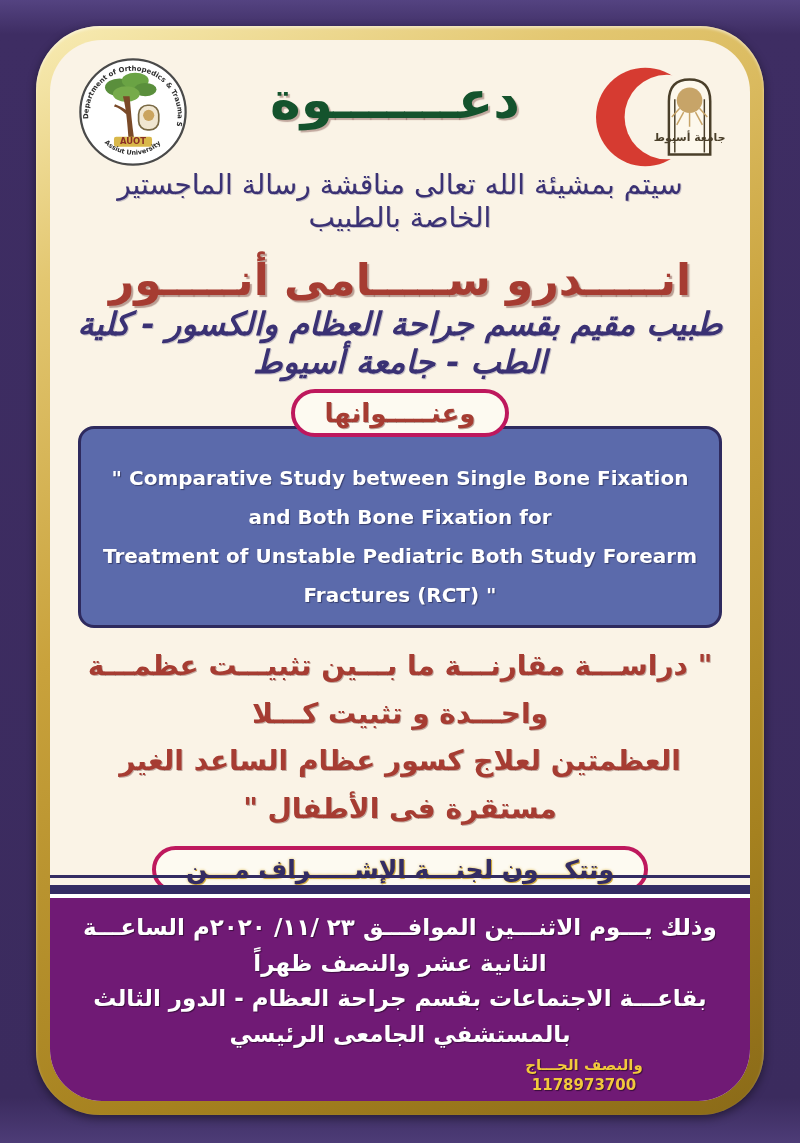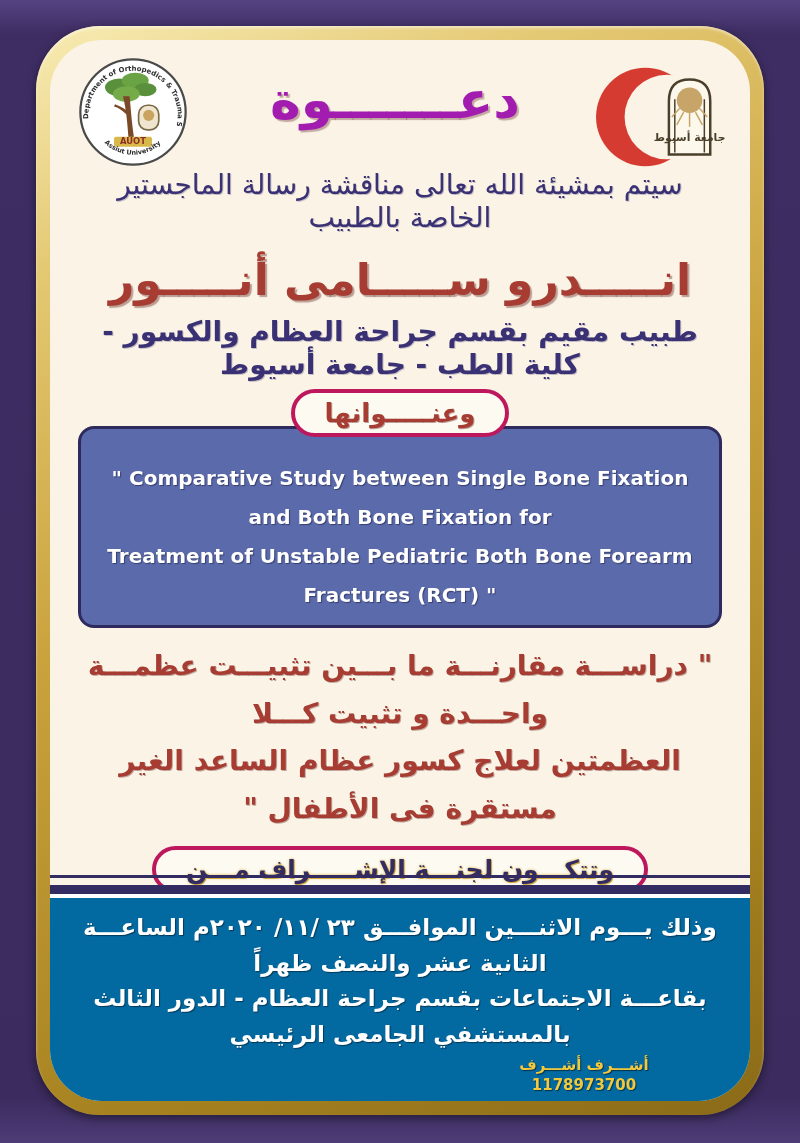--- a/index.html
+++ b/index.html
@@ -18,35 +18,36 @@
     width:100%;height:100%;background:#faf3e6;border-radius:52px;
     overflow:hidden;position:relative;box-sizing:border-box;
   }
   .content{padding:8px 22px 0;text-align:center;}
 
   
   .header{display:flex;align-items:flex-start;justify-content:space-between;height:118px;}
   .logo-left{width:122px;height:112px;flex:0 0 auto;margin-top:8px;}
   .logo-right{width:132px;height:128px;flex:0 0 auto;margin-top:6px;}
   .big-title{
-    flex:1;margin-top:22px;font-size:52px;font-weight:bold;color:#a21caf;
+    flex:1;margin-top:22px;font-size:52px;font-weight:bold;color:#14532d;
     text-shadow:2px 2px 1px rgba(90,30,25,.35);letter-spacing:1px;
   }
 
   .intro{
     font-size:28px;font-weight:normal;color:#3a3174;margin-top:2px;
     text-shadow:1px 1px 0 rgba(40,30,90,.25);
   }
   .candidate{
     font-size:44px;font-weight:bold;color:#a63c32;margin-top:20px;
     text-shadow:2px 2px 1px rgba(90,30,25,.4);
   }
   .cand-title{
-    font-size:28px;font-weight:bold;color:#3a3174;margin-top:10px;
+    font-size:32px;font-weight:bold;color:#3a3174;
     text-shadow:1px 1px 0 rgba(40,30,90,.25);
+    font-style:italic;
   }
 
   .pill{
     display:inline-block;background:#fdfaf1;border:4px solid #be185d;border-radius:999px;
     padding:5px 30px;font-weight:bold;
   }
   .pill-red{color:#a63c32;font-size:26px;text-shadow:1px 1px 0 rgba(90,30,25,.4);}
   .pill-navy{
     color:#332c63;font-size:25px;
     text-shadow:0 0 3px #dcb84e, 1px 1px 0 #caa43a;
@@ -77,21 +78,21 @@
     flex:1 1 auto;font-size:17px;font-weight:bold;color:#3a3174;line-height:1.5;
     text-align:left;text-shadow:.5px .5px 0 rgba(40,30,90,.25);
   }
 
   
   .band{position:absolute;left:0;right:0;bottom:0;}
   .sep-line{height:3px;background:#332c63;margin-bottom:7px;}
   .stripe-navy{height:9px;background:#332c63;}
   .stripe-white{height:4px;background:#ffffff;}
   .band-main{
-    background:#0369a1;color:#fff;text-align:center;
+    background:#701a75;color:#fff;text-align:center;
     padding:12px 16px 6px;min-height:118px;box-sizing:border-box;
   }
   .band-line{
     font-size:23px;font-weight:bold;line-height:1.55;
     text-shadow:1px 1px 1px rgba(0,0,0,.45);direction:rtl;
   }
   .sig-block{
     width:180px;margin:2px 60px 0 auto;text-align:center;color:#f2c93c;
     font-weight:bold;font-size:15px;line-height:1.35;
     text-shadow:1px 1px 1px rgba(0,0,0,.5);direction:rtl;
@@ -155,21 +156,21 @@
 
       <div class="candidate rtl">انـــــدرو ســـــامى أنـــــور</div>
       <div class="cand-title rtl">طبيب مقيم بقسم جراحة العظام والكسور - كلية الطب - جامعة أسيوط</div>
 
       <div>
         <div class="pill pill-red pill-title">وعنـــــوانها</div>
       </div>
 
       <div class="blue-box">
         <div>" Comparative Study between Single Bone Fixation and Both Bone Fixation for</div>
-        <div>Treatment of Unstable Pediatric Both Bone Forearm Fractures (RCT)  "</div>
+        <div>Treatment of Unstable Pediatric Both Study Forearm Fractures (RCT)  "</div>
       </div>
 
       <div class="ar-thesis rtl">
         <div>" دراســـة مقارنـــة ما بـــين تثبيـــت عظمـــة واحـــدة و تثبيت كـــلا</div>
         <div>العظمتين لعلاج كسور عظام الساعد الغير مستقرة فى الأطفال "</div>
       </div>
 
       <div class="sec-pill">
         <div class="pill pill-navy">وتتكـــون لجنـــة الإشـــــراف مـــن</div>
       </div>
@@ -186,20 +187,20 @@
     </div>
 
     <div class="band">
       <div class="sep-line"></div>
       <div class="stripe-navy"></div>
       <div class="stripe-white"></div>
       <div class="band-main">
         <div class="band-line">وذلك يـــوم الاثنـــين الموافـــق ٢٣ /١١/ ٢٠٢٠م الساعـــة الثانية عشر والنصف ظهراً</div>
         <div class="band-line">بقاعـــة الاجتماعات بقسم جراحة العظام - الدور الثالث بالمستشفي الجامعى الرئيسي</div>
         <div class="sig-block">
-          <div>أشـــرف أشـــرف</div>
+          <div>والنصف الحـــاج</div>
           <div>1178973700</div>
         </div>
       </div>
     </div>
 
   </div>
 </div>
 
 </body></html>

